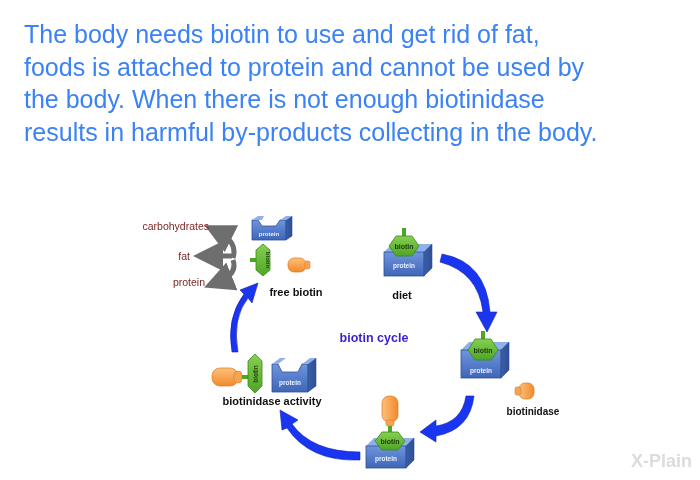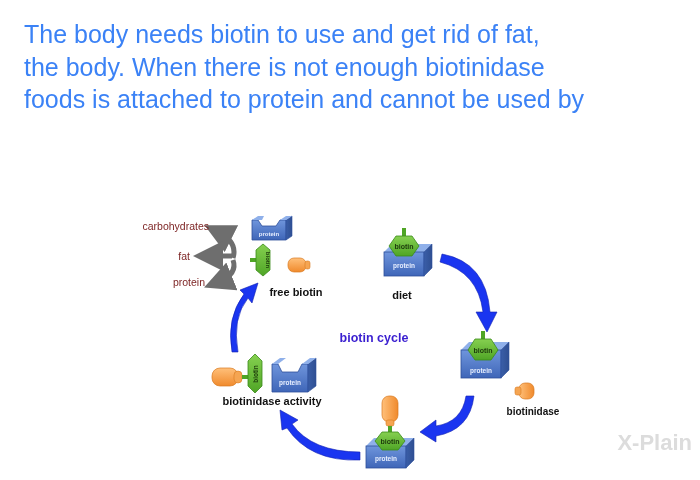--- a/index.html
+++ b/index.html
@@ -6,31 +6,32 @@
   body { width: 700px; height: 480px; position: relative; overflow: hidden; font-family: "Liberation Sans", sans-serif; }
   .para {
     position: absolute; left: 24px; top: 18px; width: 670px;
     font-size: 25px; line-height: 32.5px; color: #3b82f6;
     font-family: "Liberation Sans", sans-serif;
   }
   .para span { display: block; white-space: nowrap; }
   svg.diagram { position: absolute; left: 0; top: 0; }
   .lbl { font-family: "Liberation Sans", sans-serif; }
   .logo {
-    position: absolute; right: 8px; bottom: 24px; color: #dcdcdc;
-    font-family: "Liberation Sans", sans-serif; font-size: 22px; font-weight: bold;
+    position: absolute; right: 8px; bottom: 8px; color: #dcdcdc;
+    font-family: "Liberation Sans", sans-serif; font-size: 18px; font-weight: bold;
   }
 </style>
 </head>
 <body>
 
 <div class="para">
   <span>The body needs biotin to use and get rid of fat,</span>
+  <span>foods is attached to protein and cannot be used by</span>
   <span>the body. When there is not enough biotinidase</span>
-  <span>foods is attached to protein and cannot be used by</span>
+  <span>results in harmful by-products collecting in the body.</span>
 </div>
 
 <svg class="diagram" width="700" height="480" viewBox="0 0 700 480">
   <defs>
     <linearGradient id="protGrad" x1="0" y1="0" x2="0" y2="1">
       <stop offset="0" stop-color="#6f95dc"></stop>
       <stop offset="1" stop-color="#3f66b8"></stop>
     </linearGradient>
     <linearGradient id="protSide" x1="0" y1="0" x2="1" y2="0">
       <stop offset="0" stop-color="#3a5ea8"></stop>

